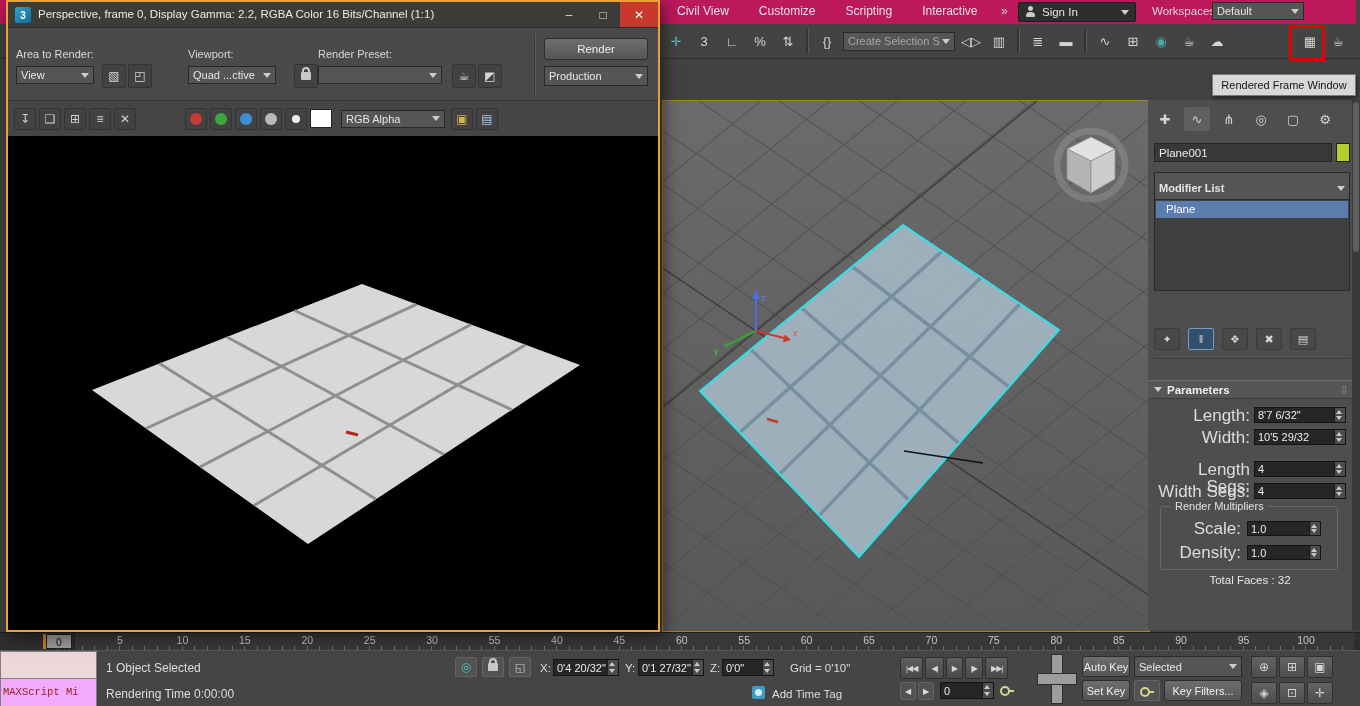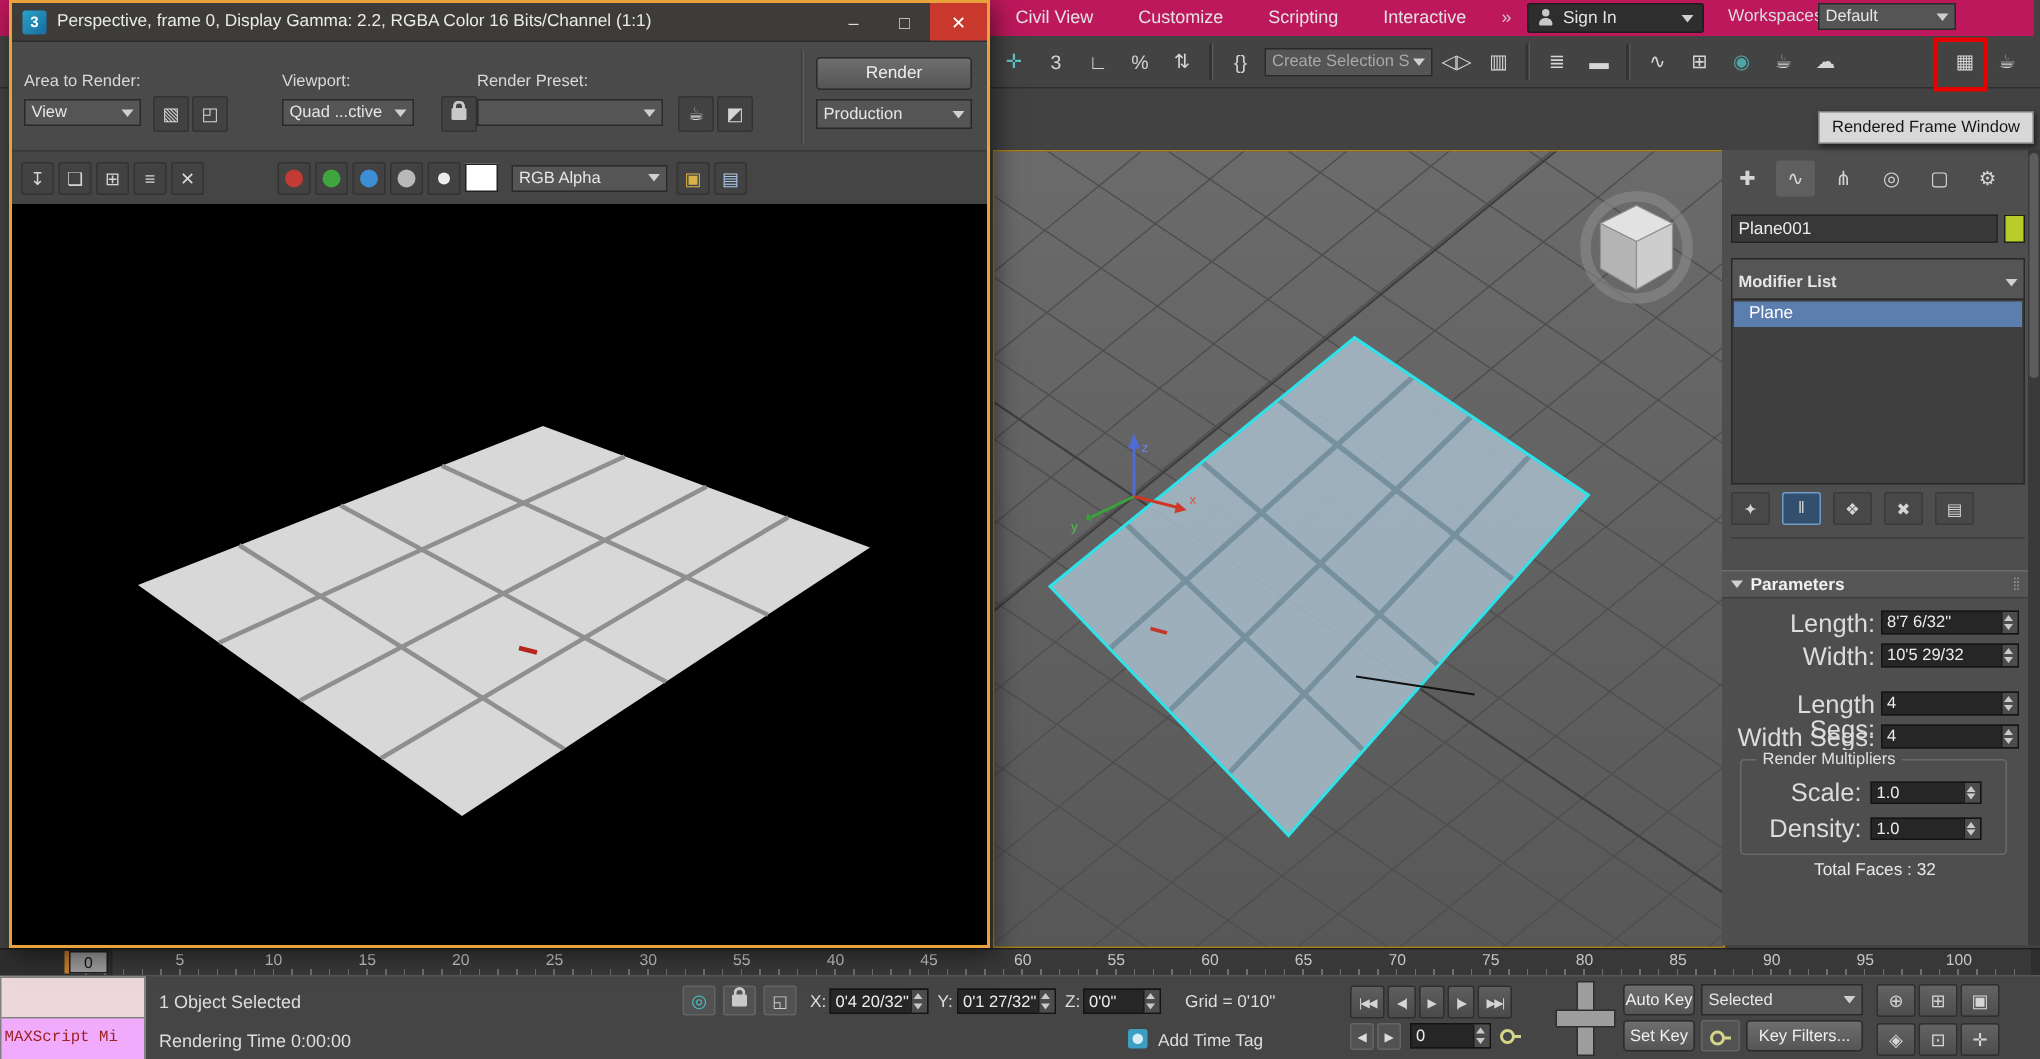--- a/index.html
+++ b/index.html
@@ -40,21 +40,21 @@
   .viewport{left:662px;top:100px;width:486px;height:530px;border:1px solid #a8821e;box-sizing:content-box;
             background:linear-gradient(#6b6b6b,#585858);}
   
   .cpanel{left:1148px;top:100px;width:212px;height:530px;background:#4e4e4e;}
   .cptabs{position:absolute;left:4px;top:6px;width:200px;height:26px;display:flex;align-items:center;gap:6px;}
   .cptabs .tbtn{width:26px;height:24px;font-size:13px;border-radius:2px;}
   .cptabs .tbtn.active{background:#5f5f5f;}
   .namefld{position:absolute;left:6px;top:43px;width:178px;height:19px;background:#383838;border:1px solid #252525;
            color:#ececec;font-size:11.5px;display:flex;align-items:center;padding:0 4px;box-sizing:border-box;}
   .objswatch{position:absolute;left:188px;top:43px;width:14px;height:19px;border:1px solid #1f1f1f;box-sizing:border-box;}
-  .stack{position:absolute;left:6px;top:99px;width:196px;height:124px;background:#3f3f3f;border:1px solid #2a2a2a;box-sizing:border-box;}
+  .stack{position:absolute;left:6px;top:99px;width:196px;height:92px;background:#3f3f3f;border:1px solid #2a2a2a;box-sizing:border-box;}
   .stackrow{display:block;height:17px;line-height:17px;font-size:11.5px;color:#fff;padding-left:10px;margin:1px;}
   .stackrow.selected{background:#5b7eae;}
   .stackbtns{position:absolute;left:6px;top:228px;width:196px;height:22px;display:flex;align-items:center;}
   .stackbtns .tbtn{width:24px;height:20px;font-size:11px;background:#484848;border:1px solid #3a3a3a;border-radius:2px;margin-right:8px;}
   .stackbtns .tbtn.active{background:#32506e;border:1px solid #6f9cc9;}
   .rollout{position:absolute;left:0;top:280px;width:204px;height:19px;background:#565656;border-top:1px solid #6a6a6a;
            border-bottom:1px solid #3c3c3c;color:#f0f0f0;font-weight:bold;font-size:11.5px;display:flex;align-items:center;padding:0 6px;box-sizing:border-box;}
   .rollout::before{content:"";border-left:4px solid transparent;border-right:4px solid transparent;border-top:5px solid #cfcfcf;margin-right:5px;}
   .rollout::after{content:"⁞⁞";margin-left:auto;color:#8d8d8d;font-weight:normal;letter-spacing:-1px;}
   .prow{position:absolute;left:6px;width:196px;height:17px;}

